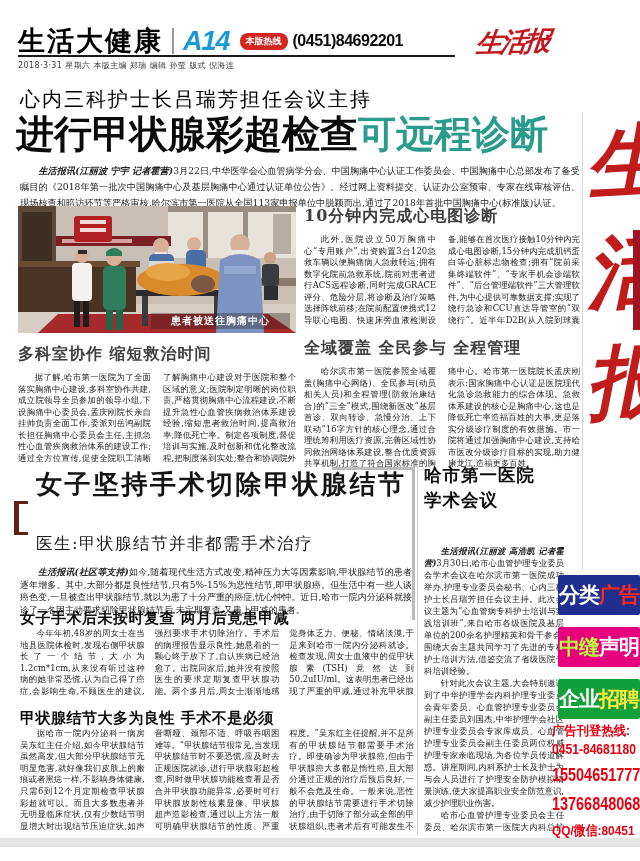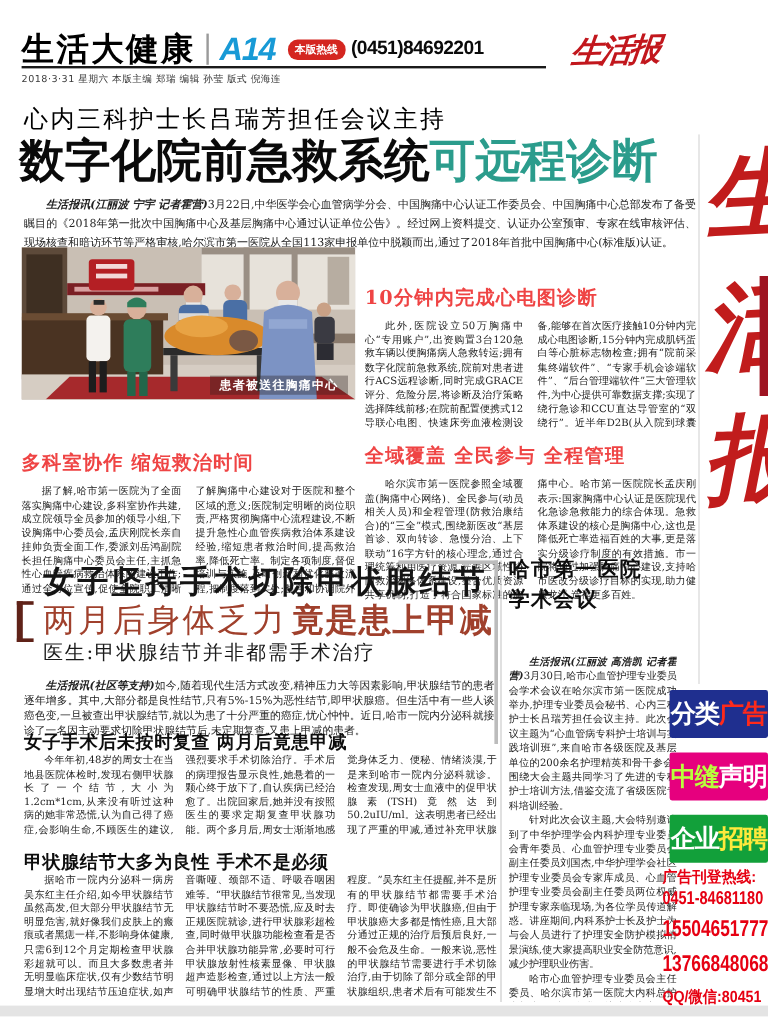--- a/index.html
+++ b/index.html
@@ -19,33 +19,33 @@
   .header-rule{left:18px;top:55px;width:437px;height:2px;background:#1a1a1a;}
   .dateline{left:18px;top:60px;font:400 8px "DejaVu Sans",sans-serif;color:#3a3a3a;letter-spacing:0.4px;}
   
   .kicker{left:20px;top:86px;font:400 20px "DejaVu Serif",serif;letter-spacing:2px;color:#000;}
   .main-headline{left:16px;top:109px;white-space:nowrap;font:900 38px "DejaVu Sans",sans-serif;letter-spacing:0;}
   .hl-black{color:#0a0a0a;}
   .hl-teal{color:#2b9c8c;}
   .lead-par{left:20px;top:154px;width:560px;height:50px;font:400 9.2px/16px "DejaVu Serif",serif;
             text-align:justify;text-indent:2em;overflow:hidden;color:#222;}
   .byline{font-style:italic;font-weight:700;}
-  .news-title{font:700 16px "DejaVu Serif",serif;letter-spacing:1px;color:#ef4444;margin-top:32px;}
+  .news-title{font:700 16px "DejaVu Serif",serif;letter-spacing:1px;color:#404040;}
   .two-col{margin-top:7px;column-count:2;column-gap:12px;font:400 8.4px/11.5px "DejaVu Serif",serif;
            text-align:justify;overflow:hidden;color:#222;text-indent:2em;}
   .sec-10min{left:304px;top:206px;width:276px;}
   .sec-10min .two-col{height:101px;}
   .sec-multi{left:18px;top:344px;width:278px;}
   .sec-multi .two-col{height:100px;}
   .sec-quan{left:304px;top:338px;width:276px;}
   .sec-quan .two-col{height:106px;}
   
   .photo{left:18px;top:206px;width:278px;height:127px;overflow:hidden;background:#c9bfb4;}
   .photo-caption{position:absolute;right:6px;bottom:4px;color:#fff;font:700 10px "DejaVu Sans",sans-serif;
-                 background:rgba(40,30,25,0.35);padding:1px 8px;letter-spacing:1px;}
+                 background:rgba(40,30,25,0.35);padding:1px 20px;letter-spacing:1px;}
   
   .bracket-left{left:14px;top:501px;width:9px;height:28px;border-left:5px solid #5f2218;
                 border-top:3px solid #5f2218;border-bottom:3px solid #5f2218;}
   .bracket-corner{left:332px;top:467px;width:80px;height:150px;border-top:3px solid #bcbcbc;border-right:3px solid #bcbcbc;}
   .th-h1{left:36px;top:467px;font:800 26px "DejaVu Serif",serif;letter-spacing:2.5px;color:#141414;white-space:nowrap;}
   .th-h2{left:36px;top:499px;white-space:nowrap;color:#a0402c;}
   .th-h2-n{font:500 27px "DejaVu Serif",serif;letter-spacing:2px;}
   .th-h2-b{font:900 27px "DejaVu Sans",sans-serif;letter-spacing:1px;margin-left:4px;}
   .th-sub{left:36px;top:533px;font:400 16.5px "DejaVu Serif",serif;letter-spacing:1.5px;color:#1a1a1a;}
   .th-lead{left:20px;top:557px;width:392px;height:50px;font:400 9px/12.5px "DejaVu Serif",serif;
@@ -93,21 +93,21 @@
     <span class="pageno">A14</span>
     <span class="hotbadge">本版热线</span>
     <span class="hotphone">(0451)84692201</span>
   </div>
   <div class="abs logo-top">生活报</div>
   <div class="abs header-rule"></div>
   <div class="abs dateline">2018·3·31 星期六  本版主编 郑瑞  编辑 孙莹  版式 倪海连</div>
 
   <div class="abs kicker">心内三科护士长吕瑞芳担任会议主持</div>
   <div class="abs main-headline">
-    <span class="hl-black">数字化院前急救系统</span><span class="hl-teal" style="color: rgb(43, 156, 140);">可远程诊断</span>
+    <span class="hl-black">进行甲状腺彩超检查</span><span class="hl-teal" style="color: rgb(43, 156, 140);">可远程诊断</span>
   </div>
   <p class="abs lead-par"><b class="byline">生活报讯(江丽波 宁宇 记者霍营)</b><span>3月22日,中华医学会心血管病学分会、中国胸痛中心认证工作委员会、中国胸痛中心总部发布了备受瞩目的《2018年第一批次中国胸痛中心及基层胸痛中心通过认证单位公告》。经过网上资料提交、认证办公室预审、专家在线审核评估、现场核查和暗访环节等严格审核,哈尔滨市第一医院从全国113家申报单位中脱颖而出,通过了2018年首批中国胸痛中心(标准版)认证。</span></p>
 
   <div class="abs photo">
     <svg width="278" height="127" viewBox="0 0 278 127">
       <rect x="0" y="0" width="278" height="127" fill="#c9bfb4"></rect>
       <rect x="0" y="0" width="38" height="110" fill="#5d4a3a"></rect>
       <rect x="4" y="6" width="30" height="98" fill="#3e2f22"></rect>
       <rect x="150" y="0" width="128" height="52" fill="#e7e2da"></rect>
       <rect x="150" y="0" width="128" height="6" fill="#9a8f84"></rect>
@@ -175,23 +175,20 @@
   </div>
 
   <div class="abs sec-quan">
     <div class="news-title">全域覆盖 全民参与 全程管理</div>
     <div class="two-col">哈尔滨市第一医院参照全域覆盖(胸痛中心网络)、全民参与(动员相关人员)和全程管理(防救治康结合)的“三全”模式,围绕新医改“基层首诊、双向转诊、急慢分治、上下联动”16字方针的核心理念,通过合理统筹利用医疗资源,完善区域性协同救治网络体系建设,整合优质资源共享机制,打造了符合国家标准的胸痛中心。哈市第一医院院长孟庆刚表示:国家胸痛中心认证是医院现代化急诊急救能力的综合体现。急救体系建设的核心是胸痛中心,这也是降低死亡率造福百姓的大事,更是落实分级诊疗制度的有效措施。市一院将通过加强胸痛中心建设,支持哈市医改分级诊疗目标的实现,助力健康龙江,造福更多百姓。</div>
   </div>
 
   <div class="abs bracket-left"></div>
   <div class="abs bracket-corner"></div>
   <div class="abs th-h1">女子坚持手术切除甲状腺结节</div>
-  <div class="abs th-h2" style="color: rgb(160, 64, 44);">
-    <span class="th-h2-n">两月后身体乏力</span><span class="th-h2-b">竟是患上甲减</span>
-  </div>
   <div class="abs th-sub">医生:甲状腺结节并非都需手术治疗</div>
   <p class="abs th-lead"><b class="byline">生活报讯(社区等支持)</b><span>如今,随着现代生活方式改变,精神压力大等因素影响,甲状腺结节的患者逐年增多。其中,大部分都是良性结节,只有5%-15%为恶性结节,即甲状腺癌。但生活中有一些人谈癌色变,一旦被查出甲状腺结节,就以为患了十分严重的癌症,忧心忡忡。近日,哈市一院内分泌科就接诊了一名因主动要求切除甲状腺结节后,未定期复查,又患上甲减的患者。</span></p>
   <div class="abs th-sec-title th-s1t">女子手术后未按时复查 两月后竟患甲减</div>
   <div class="abs three-col th-s1b">今年年初,48岁的周女士在当地县医院体检时,发现右侧甲状腺长了一个结节,大小为1.2cm*1cm,从来没有听过这种病的她非常恐慌,认为自己得了癌症,会影响生命,不顾医生的建议,强烈要求手术切除治疗。手术后的病理报告显示良性,她悬着的一颗心终于放下了,自认疾病已经治愈了。出院回家后,她并没有按照医生的要求定期复查甲状腺功能。两个多月后,周女士渐渐地感觉身体乏力、便秘、情绪淡漠,于是来到哈市一院内分泌科就诊。检查发现,周女士血液中的促甲状腺素(TSH)竟然达到50.2uIU/ml。这表明患者已经出现了严重的甲减,通过补充甲状腺激素替代治疗,服药一个月后患者复查甲功显示,TSH总算恢复到了正常值范围内,不适的症状也逐渐消失。</div>
   <div class="abs th-sec-title th-s2t">甲状腺结节大多为良性 手术不是必须</div>
   <div class="abs three-col th-s2b">据哈市一院内分泌科一病房吴东红主任介绍,如今甲状腺结节虽然高发,但大部分甲状腺结节无明显危害,就好像我们皮肤上的瘢痕或者黑痣一样,不影响身体健康,只需6到12个月定期检查甲状腺彩超就可以。而且大多数患者并无明显临床症状,仅有少数结节明显增大时出现结节压迫症状,如声音嘶哑、颈部不适、呼吸吞咽困难等。“甲状腺结节很常见,当发现甲状腺结节时不要恐慌,应及时去正规医院就诊,进行甲状腺彩超检查,同时做甲状腺功能检查看是否合并甲状腺功能异常,必要时可行甲状腺放射性核素显像、甲状腺超声造影检查,通过以上方法一般可明确甲状腺结节的性质、严重程度。”吴东红主任提醒,并不是所有的甲状腺结节都需要手术治疗。即使确诊为甲状腺癌,但由于甲状腺癌大多都是惰性癌,且大部分通过正规的治疗后预后良好,一般不会危及生命。一般来说,恶性的甲状腺结节需要进行手术切除治疗,由于切除了部分或全部的甲状腺组织,患者术后有可能发生不同程度的甲状腺功能减退,主要表现为TSH上升,像周女士由于术后未定期监测甲功,从而导致了术后甲状腺功能减退,因此在手术后应定期检查甲状腺功能(首次检测时间为术后一个月),一旦发生甲减,应根据医生建议及时补充甲状腺激素,保持TSH在正常范围内。</div>
   <div class="abs divider-mid"></div>
 
   <div class="abs meet-title">
     <div>哈市第一医院</div>

